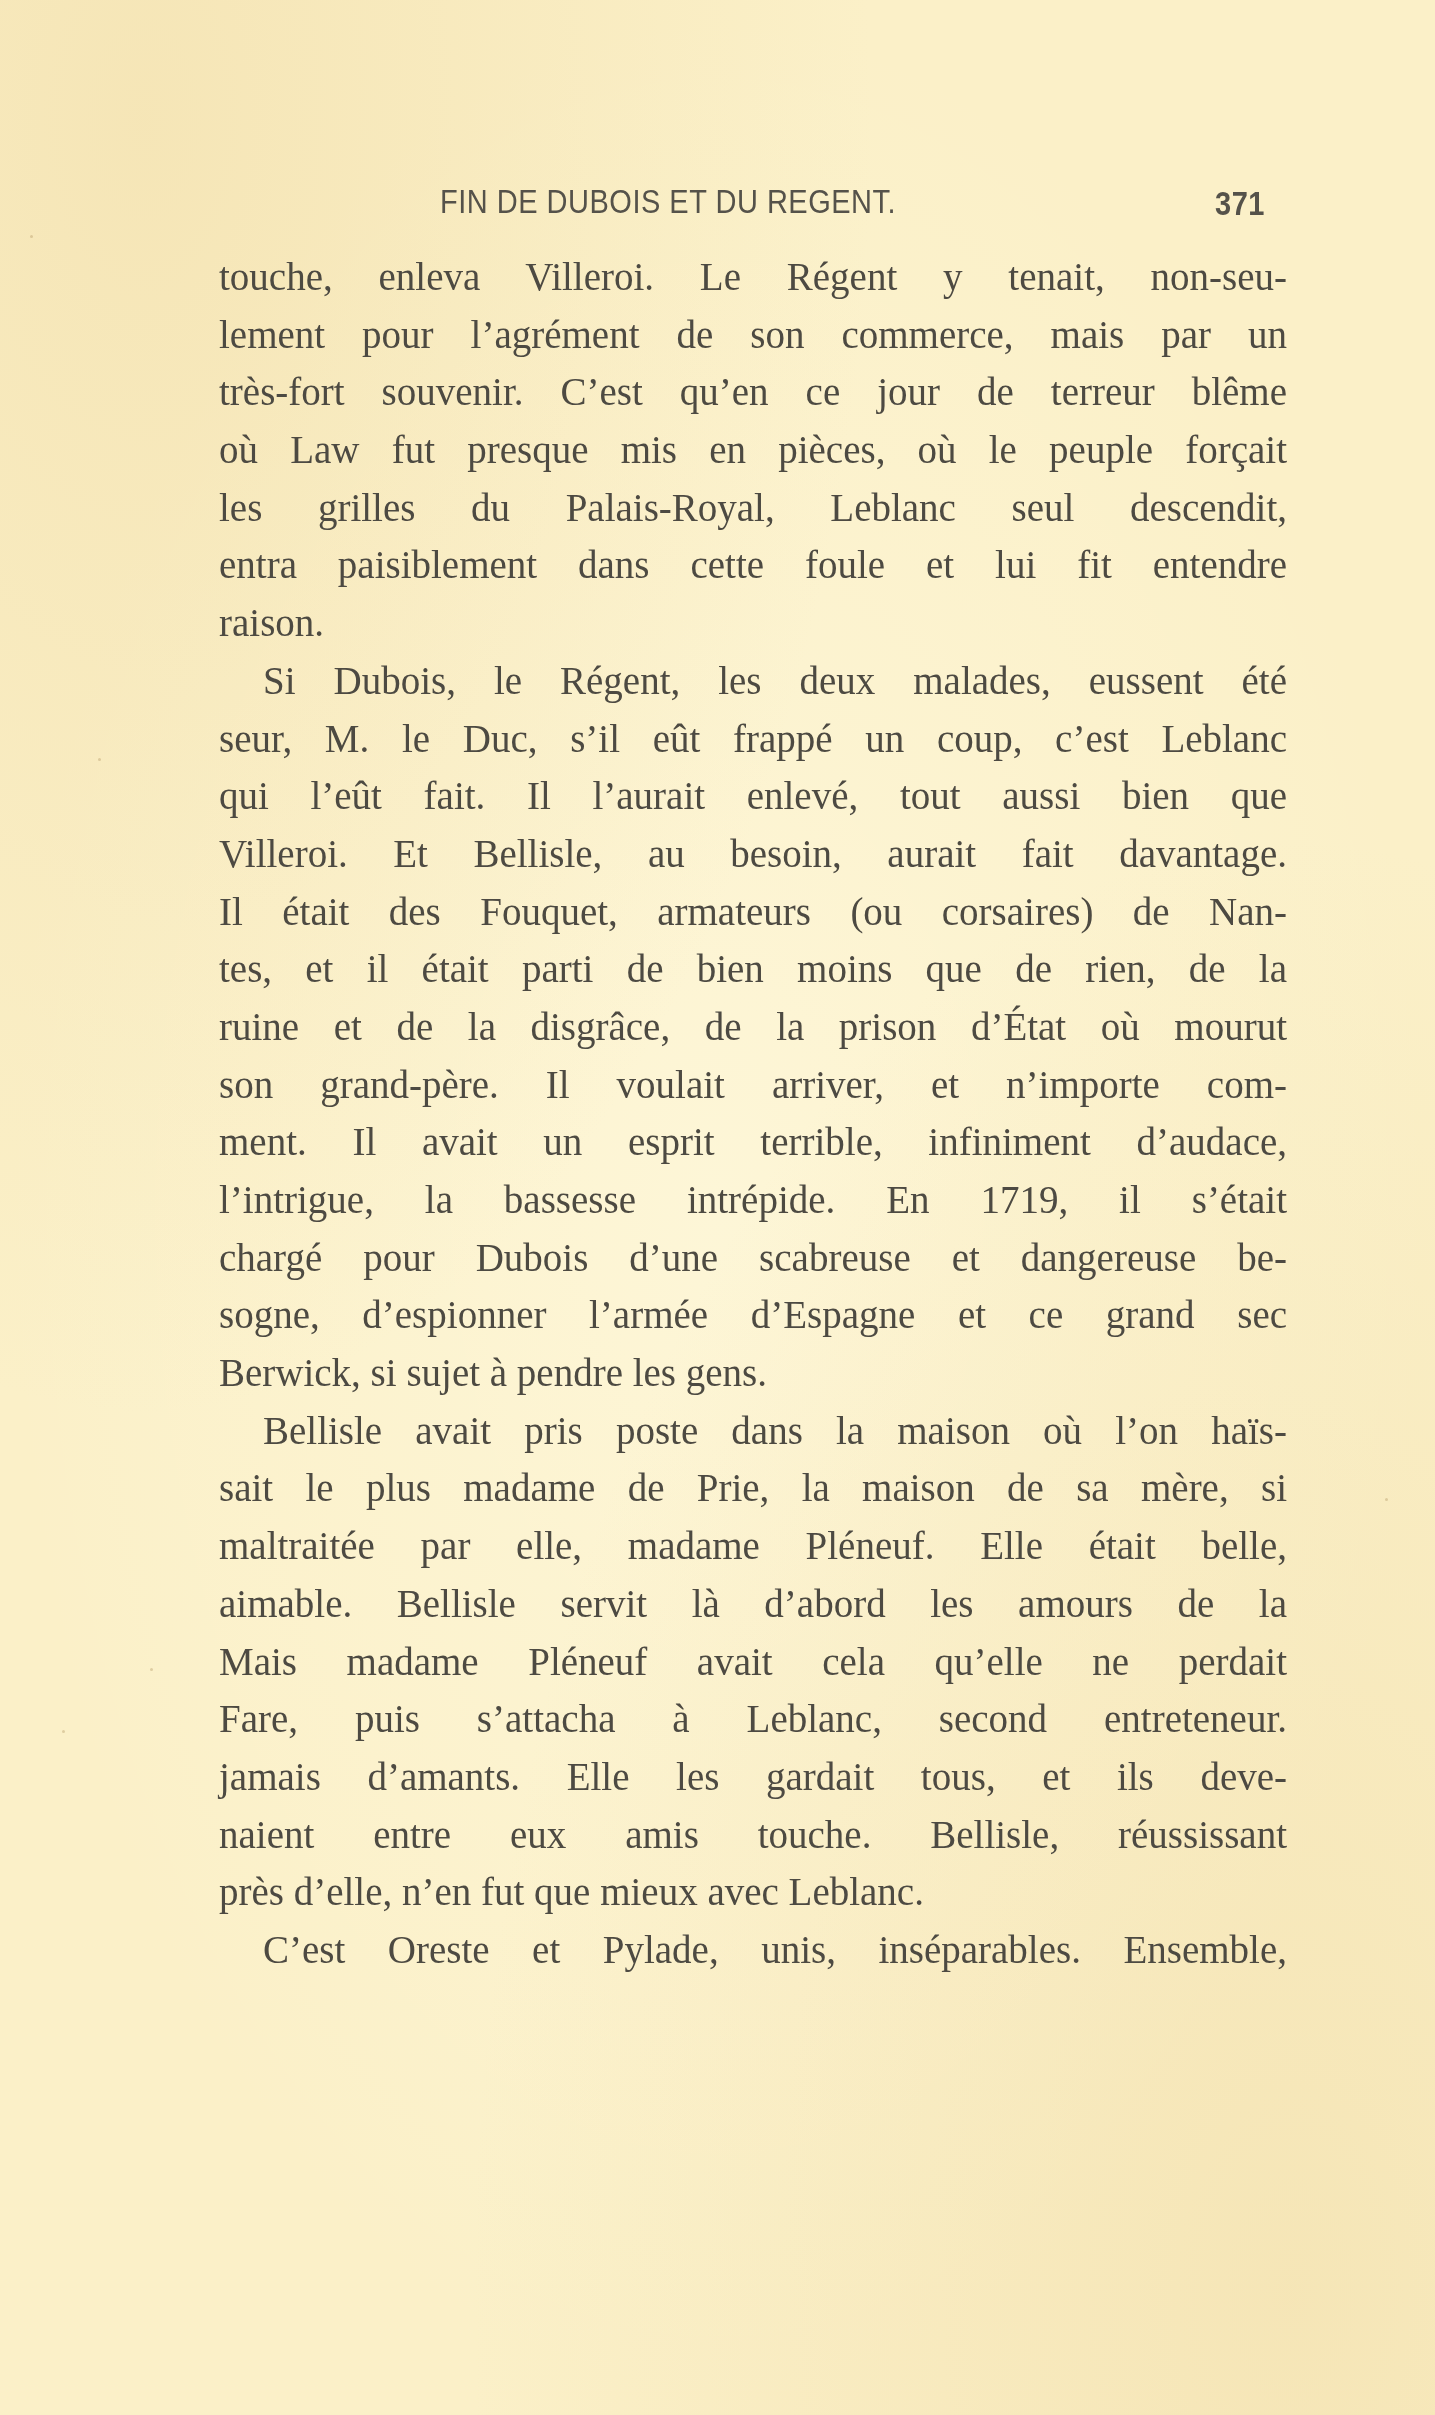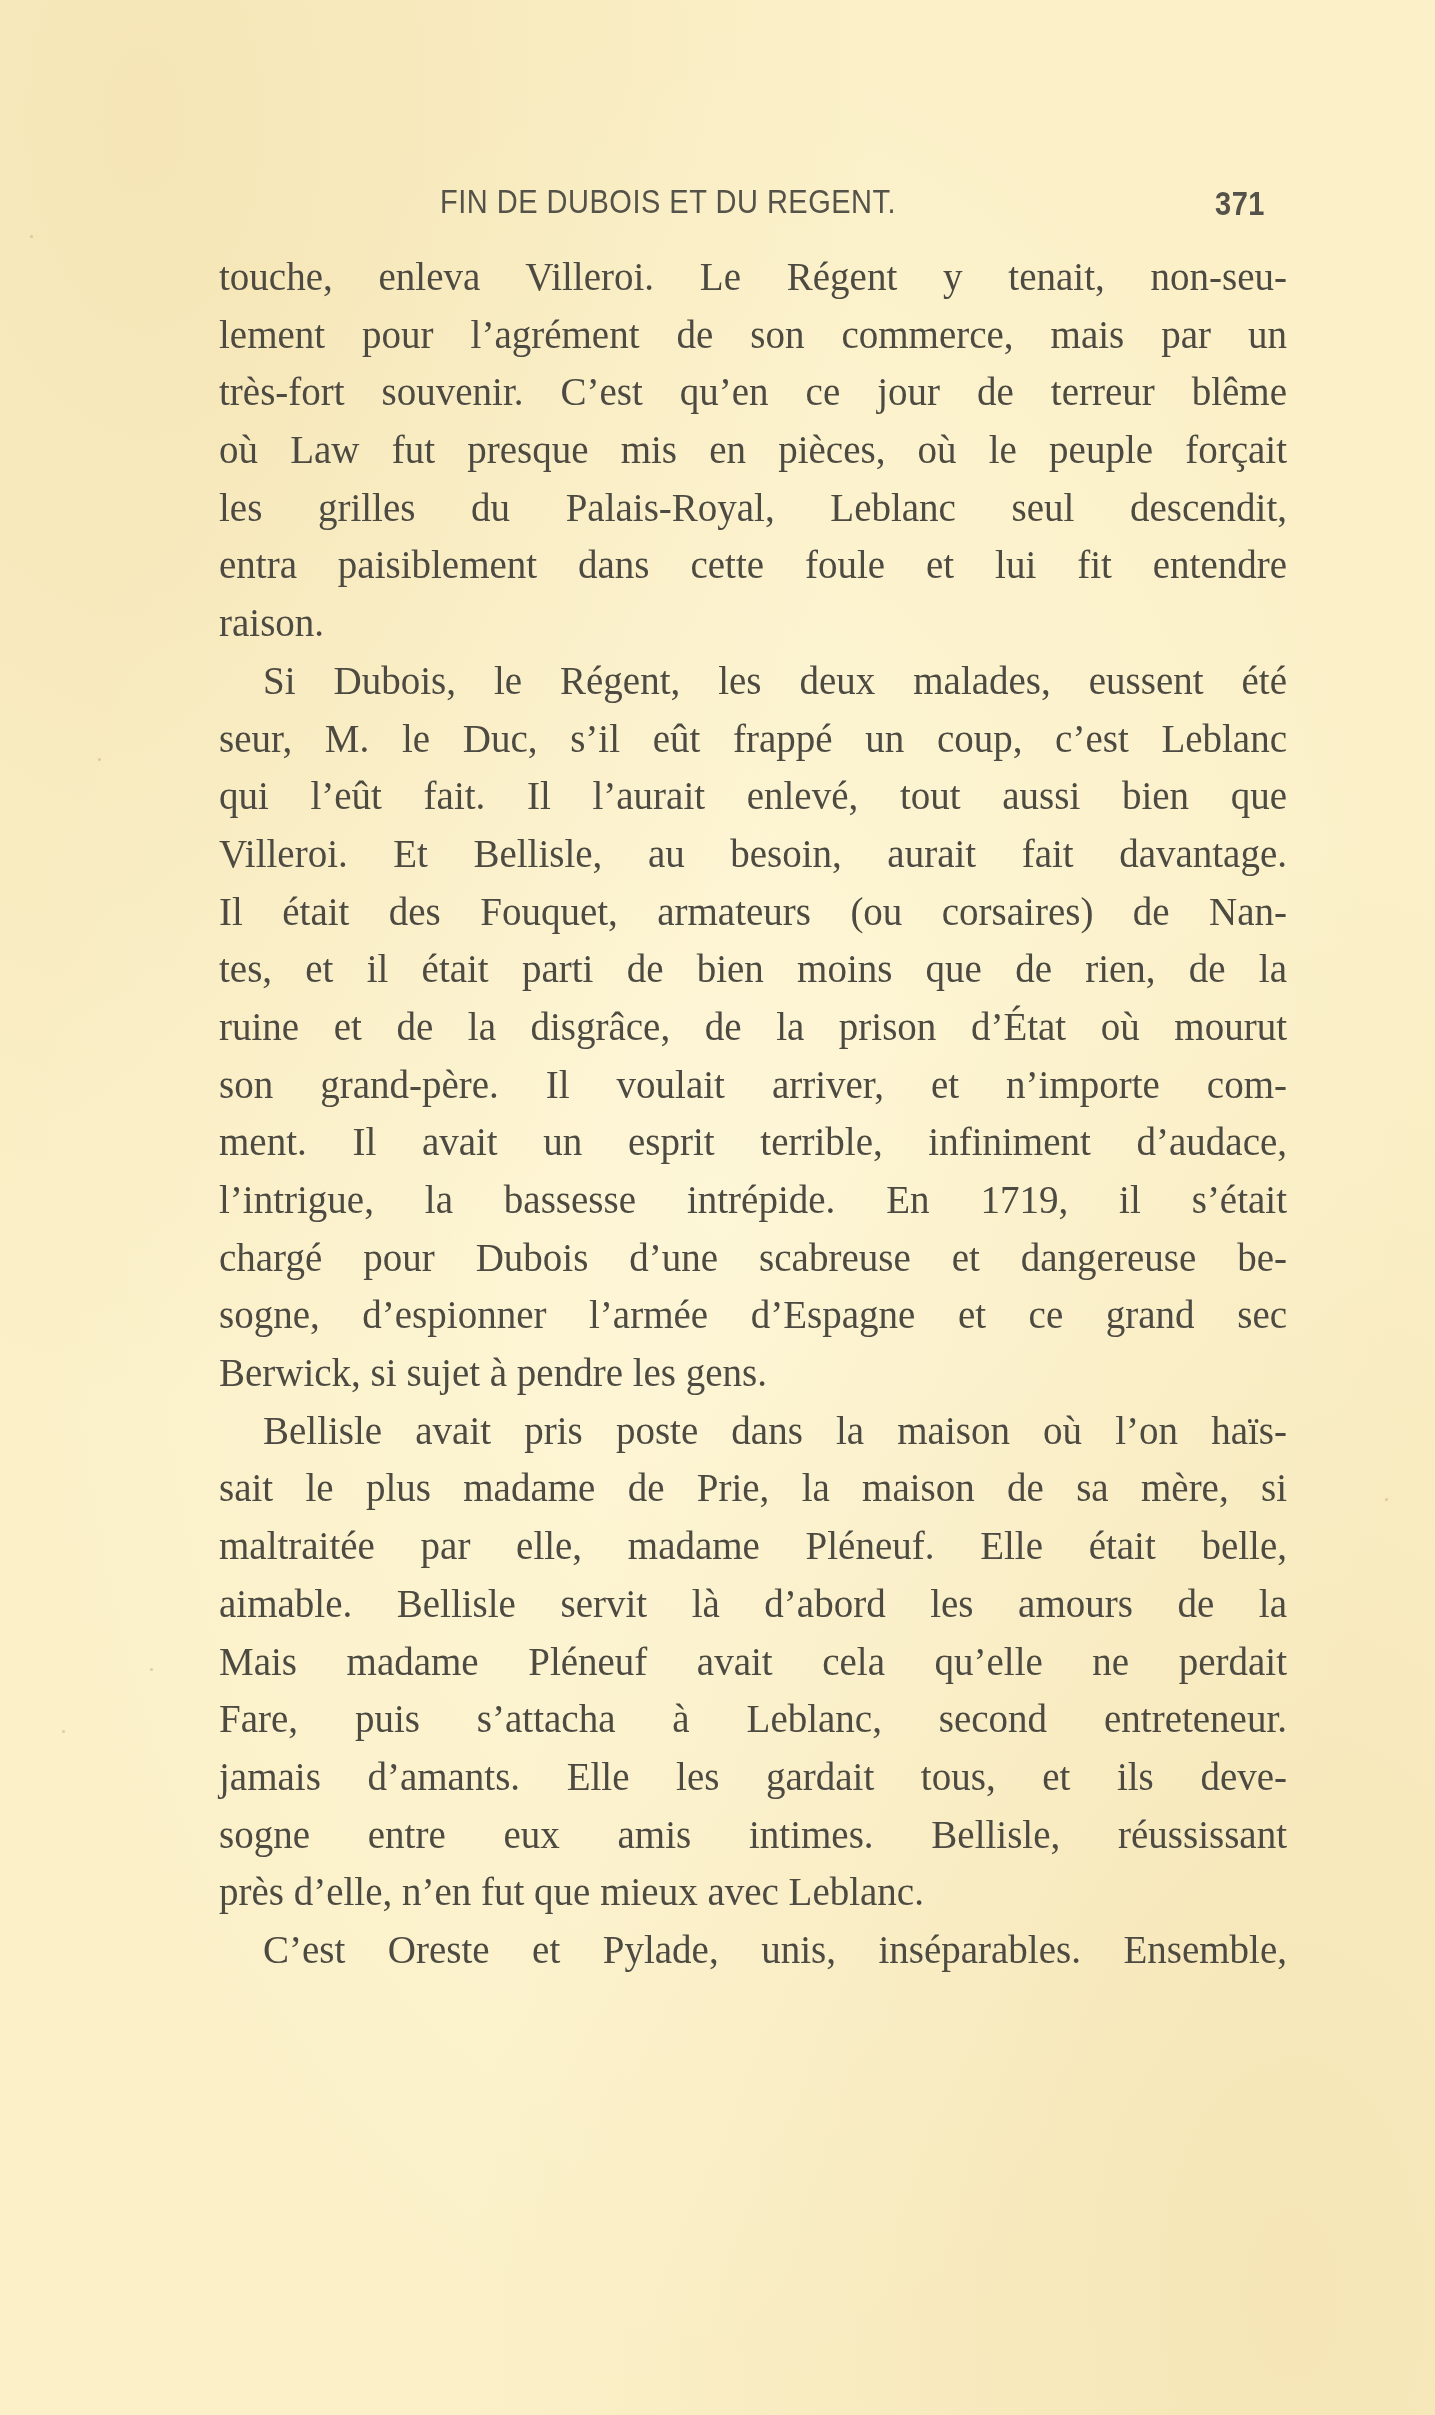--- a/index.html
+++ b/index.html
@@ -122,21 +122,21 @@
     </div>
 
     <div>
       <div class="line indent">Bellisle avait pris poste dans la maison où l’on haïs-</div>
       <div class="line">sait le plus madame de Prie, la maison de sa mère, si</div>
       <div class="line">maltraitée par elle, madame Pléneuf. Elle était belle,</div>
       <div class="line">aimable. Bellisle servit là d’abord les amours de la</div>
       <div class="line">Mais madame Pléneuf avait cela qu’elle ne perdait</div>
       <div class="line">Fare, puis s’attacha à Leblanc, second entreteneur.</div>
       <div class="line">jamais d’amants. Elle les gardait tous, et ils deve-</div>
-      <div class="line">sogne entre eux amis intimes. Bellisle, réussissant</div>
+      <div class="line">naient entre eux amis touche. Bellisle, réussissant</div>
       <div class="line last">près d’elle, n’en fut que mieux avec Leblanc.</div>
     </div>
 
     <div>
       <div class="line indent">C’est Oreste et Pylade, unis, inséparables. Ensemble,</div>
     </div>
   </div>
 
   <div class="speck" style="left:98px; top:758px;"></div>
   <div class="speck" style="left:30px; top:235px;"></div>

